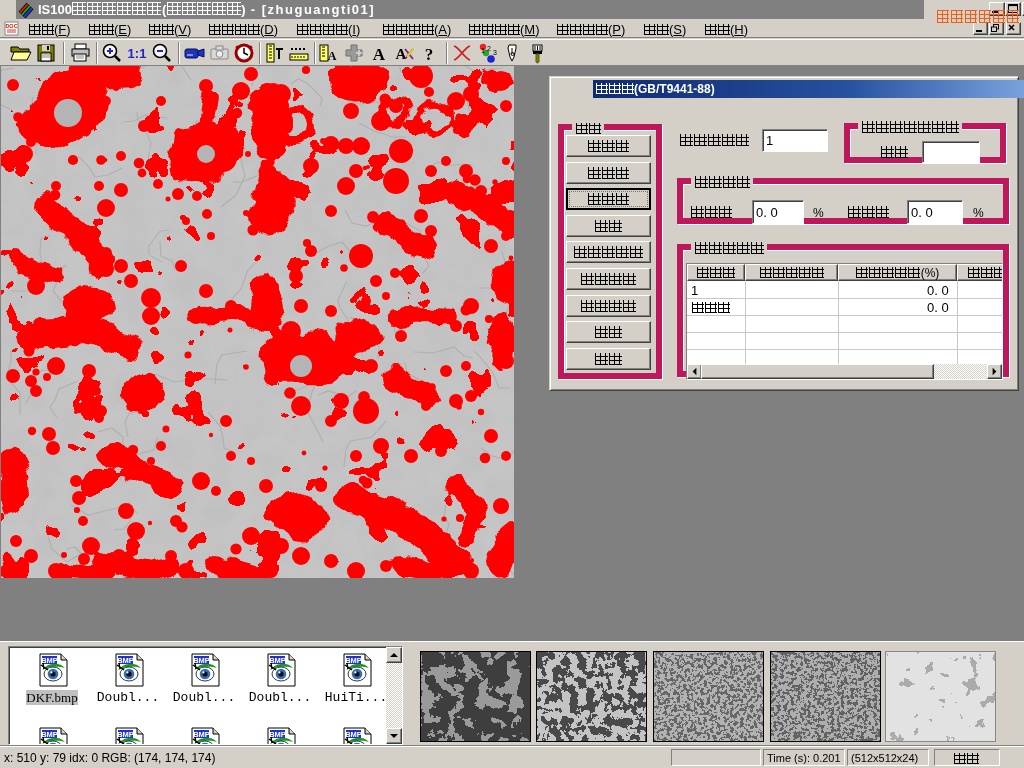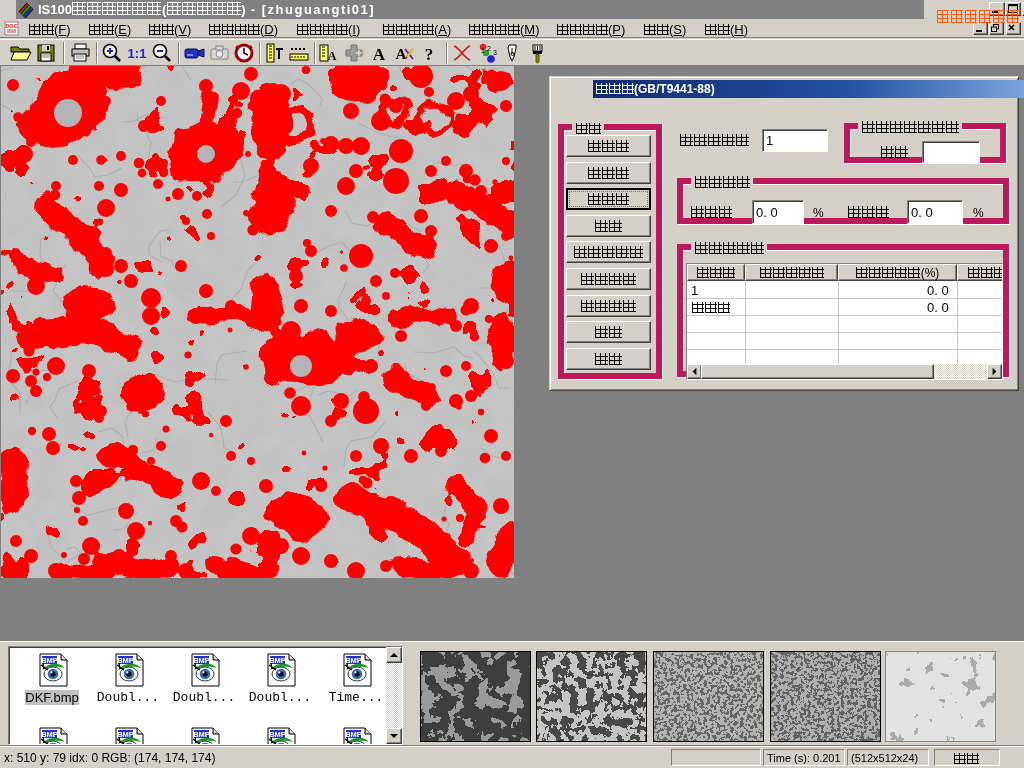--- a/index.html
+++ b/index.html
@@ -651,21 +651,21 @@
 <path d="M25 1v6h6" fill="#d4d0c8" stroke="#000"></path>
 <rect x="6" y="3" width="15" height="8" fill="#2233cc"></rect>
 <text x="13.5" y="10" font-size="7.5" font-weight="bold" fill="#fff" text-anchor="middle" font-family="Liberation Sans">BMP</text>
 <path d="M6 17 C12 9, 24 9, 29 15 C23 13, 13 13, 6 17z" fill="#1a9922"></path>
 <ellipse cx="17" cy="21" rx="9" ry="7" fill="#fff" stroke="#334"></ellipse>
 <circle cx="17" cy="21" r="5.3" fill="#3a6fae"></circle>
 <circle cx="17" cy="21" r="2.6" fill="#0a0a1a"></circle>
 <circle cx="15.4" cy="19.4" r="1.1" fill="#fff"></circle>
 <path d="M5 12 L12 17 M7 10 L8 16" stroke="#000" stroke-width="1.4" fill="none"></path>
 </svg></div>
-        <div class="abs" style="left:5px;top:43px;width:76px;text-align:center;font-family:Liberation Sans, sans-serif;font-size:13px;white-space:nowrap"><span style="background:#c0c0c0;">DKF.bmp</span></div>
+        <div class="abs" style="left:5px;top:43px;width:76px;text-align:center;font-family:Liberation Serif, serif;font-size:13px;white-space:nowrap"><span style="background:#c0c0c0;">DKF.bmp</span></div>
         <div class="abs" style="left:27px;top:80px;width:33px;height:34px"><svg width="33" height="34" viewBox="0 0 33 34">
 <path d="M4 1h21l6 6v26H4z" fill="#fff" stroke="#000"></path>
 <path d="M25 1v6h6" fill="#d4d0c8" stroke="#000"></path>
 <rect x="6" y="3" width="15" height="8" fill="#2233cc"></rect>
 <text x="13.5" y="10" font-size="7.5" font-weight="bold" fill="#fff" text-anchor="middle" font-family="Liberation Sans">BMP</text>
 <path d="M6 17 C12 9, 24 9, 29 15 C23 13, 13 13, 6 17z" fill="#1a9922"></path>
 <ellipse cx="17" cy="21" rx="9" ry="7" fill="#fff" stroke="#334"></ellipse>
 <circle cx="17" cy="21" r="5.3" fill="#3a6fae"></circle>
 <circle cx="17" cy="21" r="2.6" fill="#0a0a1a"></circle>
 <circle cx="15.4" cy="19.4" r="1.1" fill="#fff"></circle>
@@ -751,21 +751,21 @@
 <path d="M25 1v6h6" fill="#d4d0c8" stroke="#000"></path>
 <rect x="6" y="3" width="15" height="8" fill="#2233cc"></rect>
 <text x="13.5" y="10" font-size="7.5" font-weight="bold" fill="#fff" text-anchor="middle" font-family="Liberation Sans">BMP</text>
 <path d="M6 17 C12 9, 24 9, 29 15 C23 13, 13 13, 6 17z" fill="#1a9922"></path>
 <ellipse cx="17" cy="21" rx="9" ry="7" fill="#fff" stroke="#334"></ellipse>
 <circle cx="17" cy="21" r="5.3" fill="#3a6fae"></circle>
 <circle cx="17" cy="21" r="2.6" fill="#0a0a1a"></circle>
 <circle cx="15.4" cy="19.4" r="1.1" fill="#fff"></circle>
 <path d="M5 12 L12 17 M7 10 L8 16" stroke="#000" stroke-width="1.4" fill="none"></path>
 </svg></div>
-        <div class="abs" style="left:309px;top:43px;width:76px;text-align:center;font-family:'Liberation Mono';font-size:13px;white-space:nowrap"><span style="">Time...</span></div>
+        <div class="abs" style="left:309px;top:43px;width:76px;text-align:center;font-family:'Liberation Mono';font-size:13px;white-space:nowrap"><span style="">HuiTi...</span></div>
         <div class="abs" style="left:331px;top:80px;width:33px;height:34px"><svg width="33" height="34" viewBox="0 0 33 34">
 <path d="M4 1h21l6 6v26H4z" fill="#fff" stroke="#000"></path>
 <path d="M25 1v6h6" fill="#d4d0c8" stroke="#000"></path>
 <rect x="6" y="3" width="15" height="8" fill="#2233cc"></rect>
 <text x="13.5" y="10" font-size="7.5" font-weight="bold" fill="#fff" text-anchor="middle" font-family="Liberation Sans">BMP</text>
 <path d="M6 17 C12 9, 24 9, 29 15 C23 13, 13 13, 6 17z" fill="#1a9922"></path>
 <ellipse cx="17" cy="21" rx="9" ry="7" fill="#fff" stroke="#334"></ellipse>
 <circle cx="17" cy="21" r="5.3" fill="#3a6fae"></circle>
 <circle cx="17" cy="21" r="2.6" fill="#0a0a1a"></circle>
 <circle cx="15.4" cy="19.4" r="1.1" fill="#fff"></circle>

